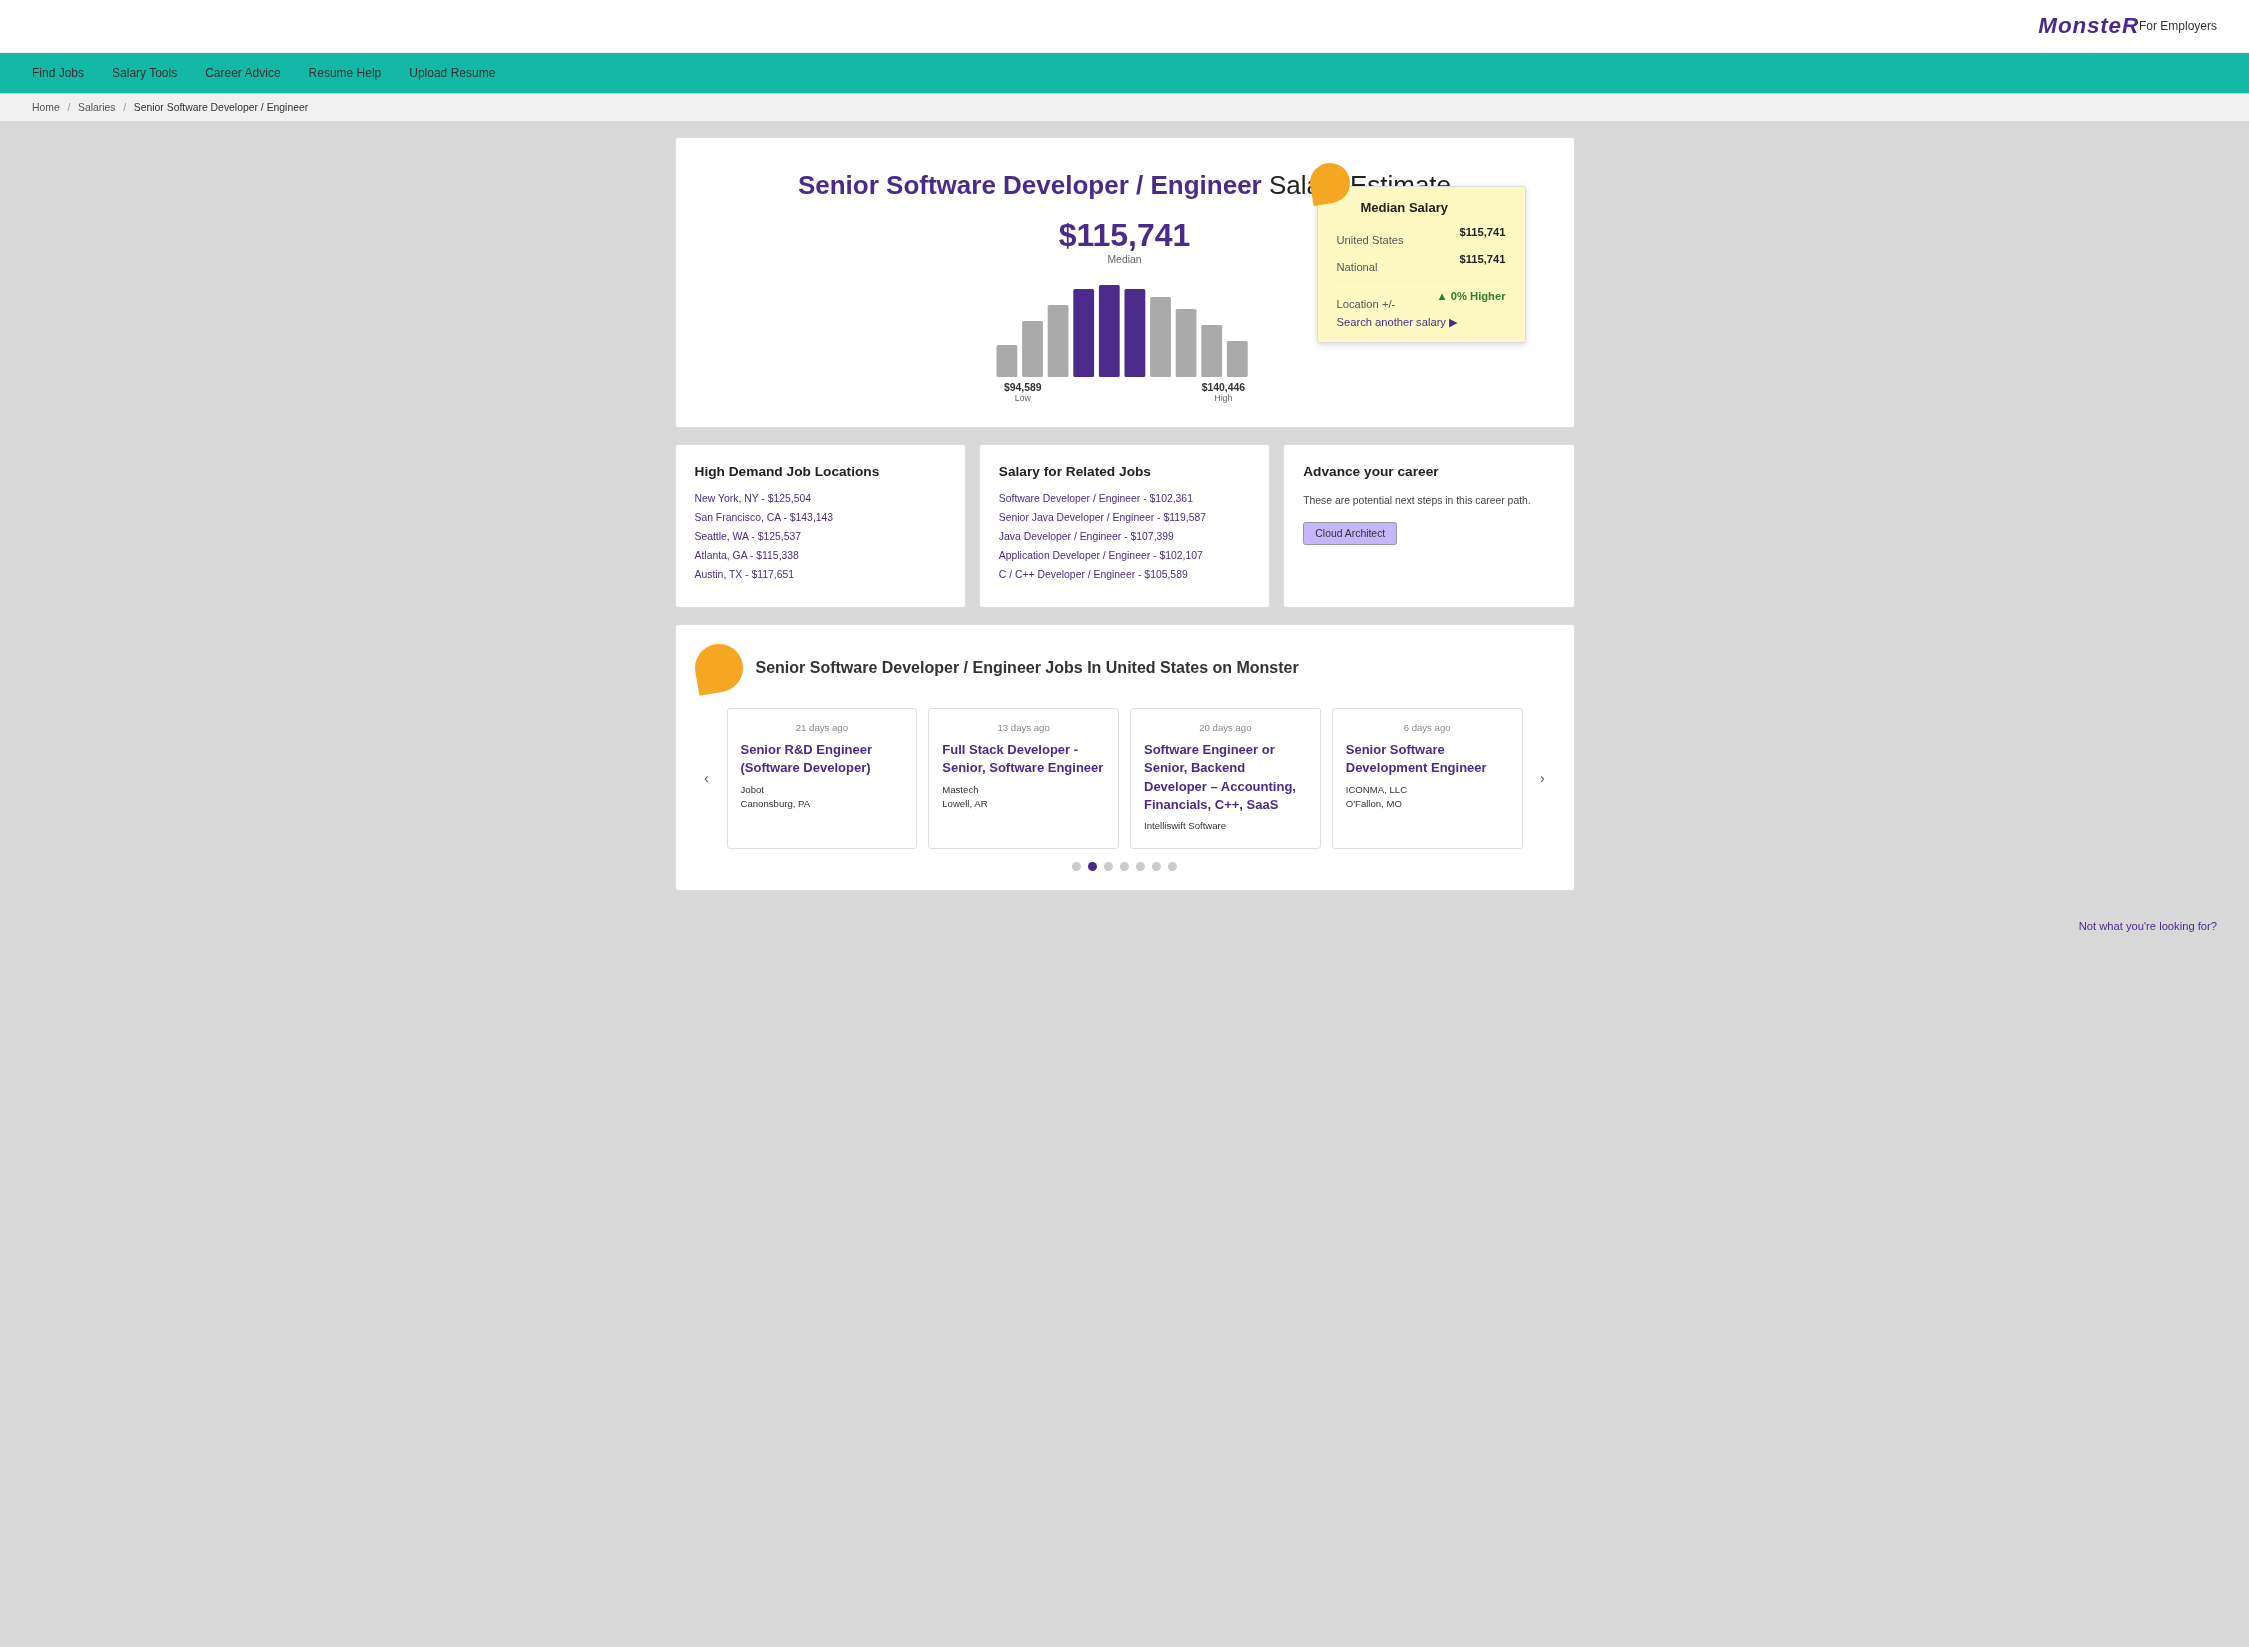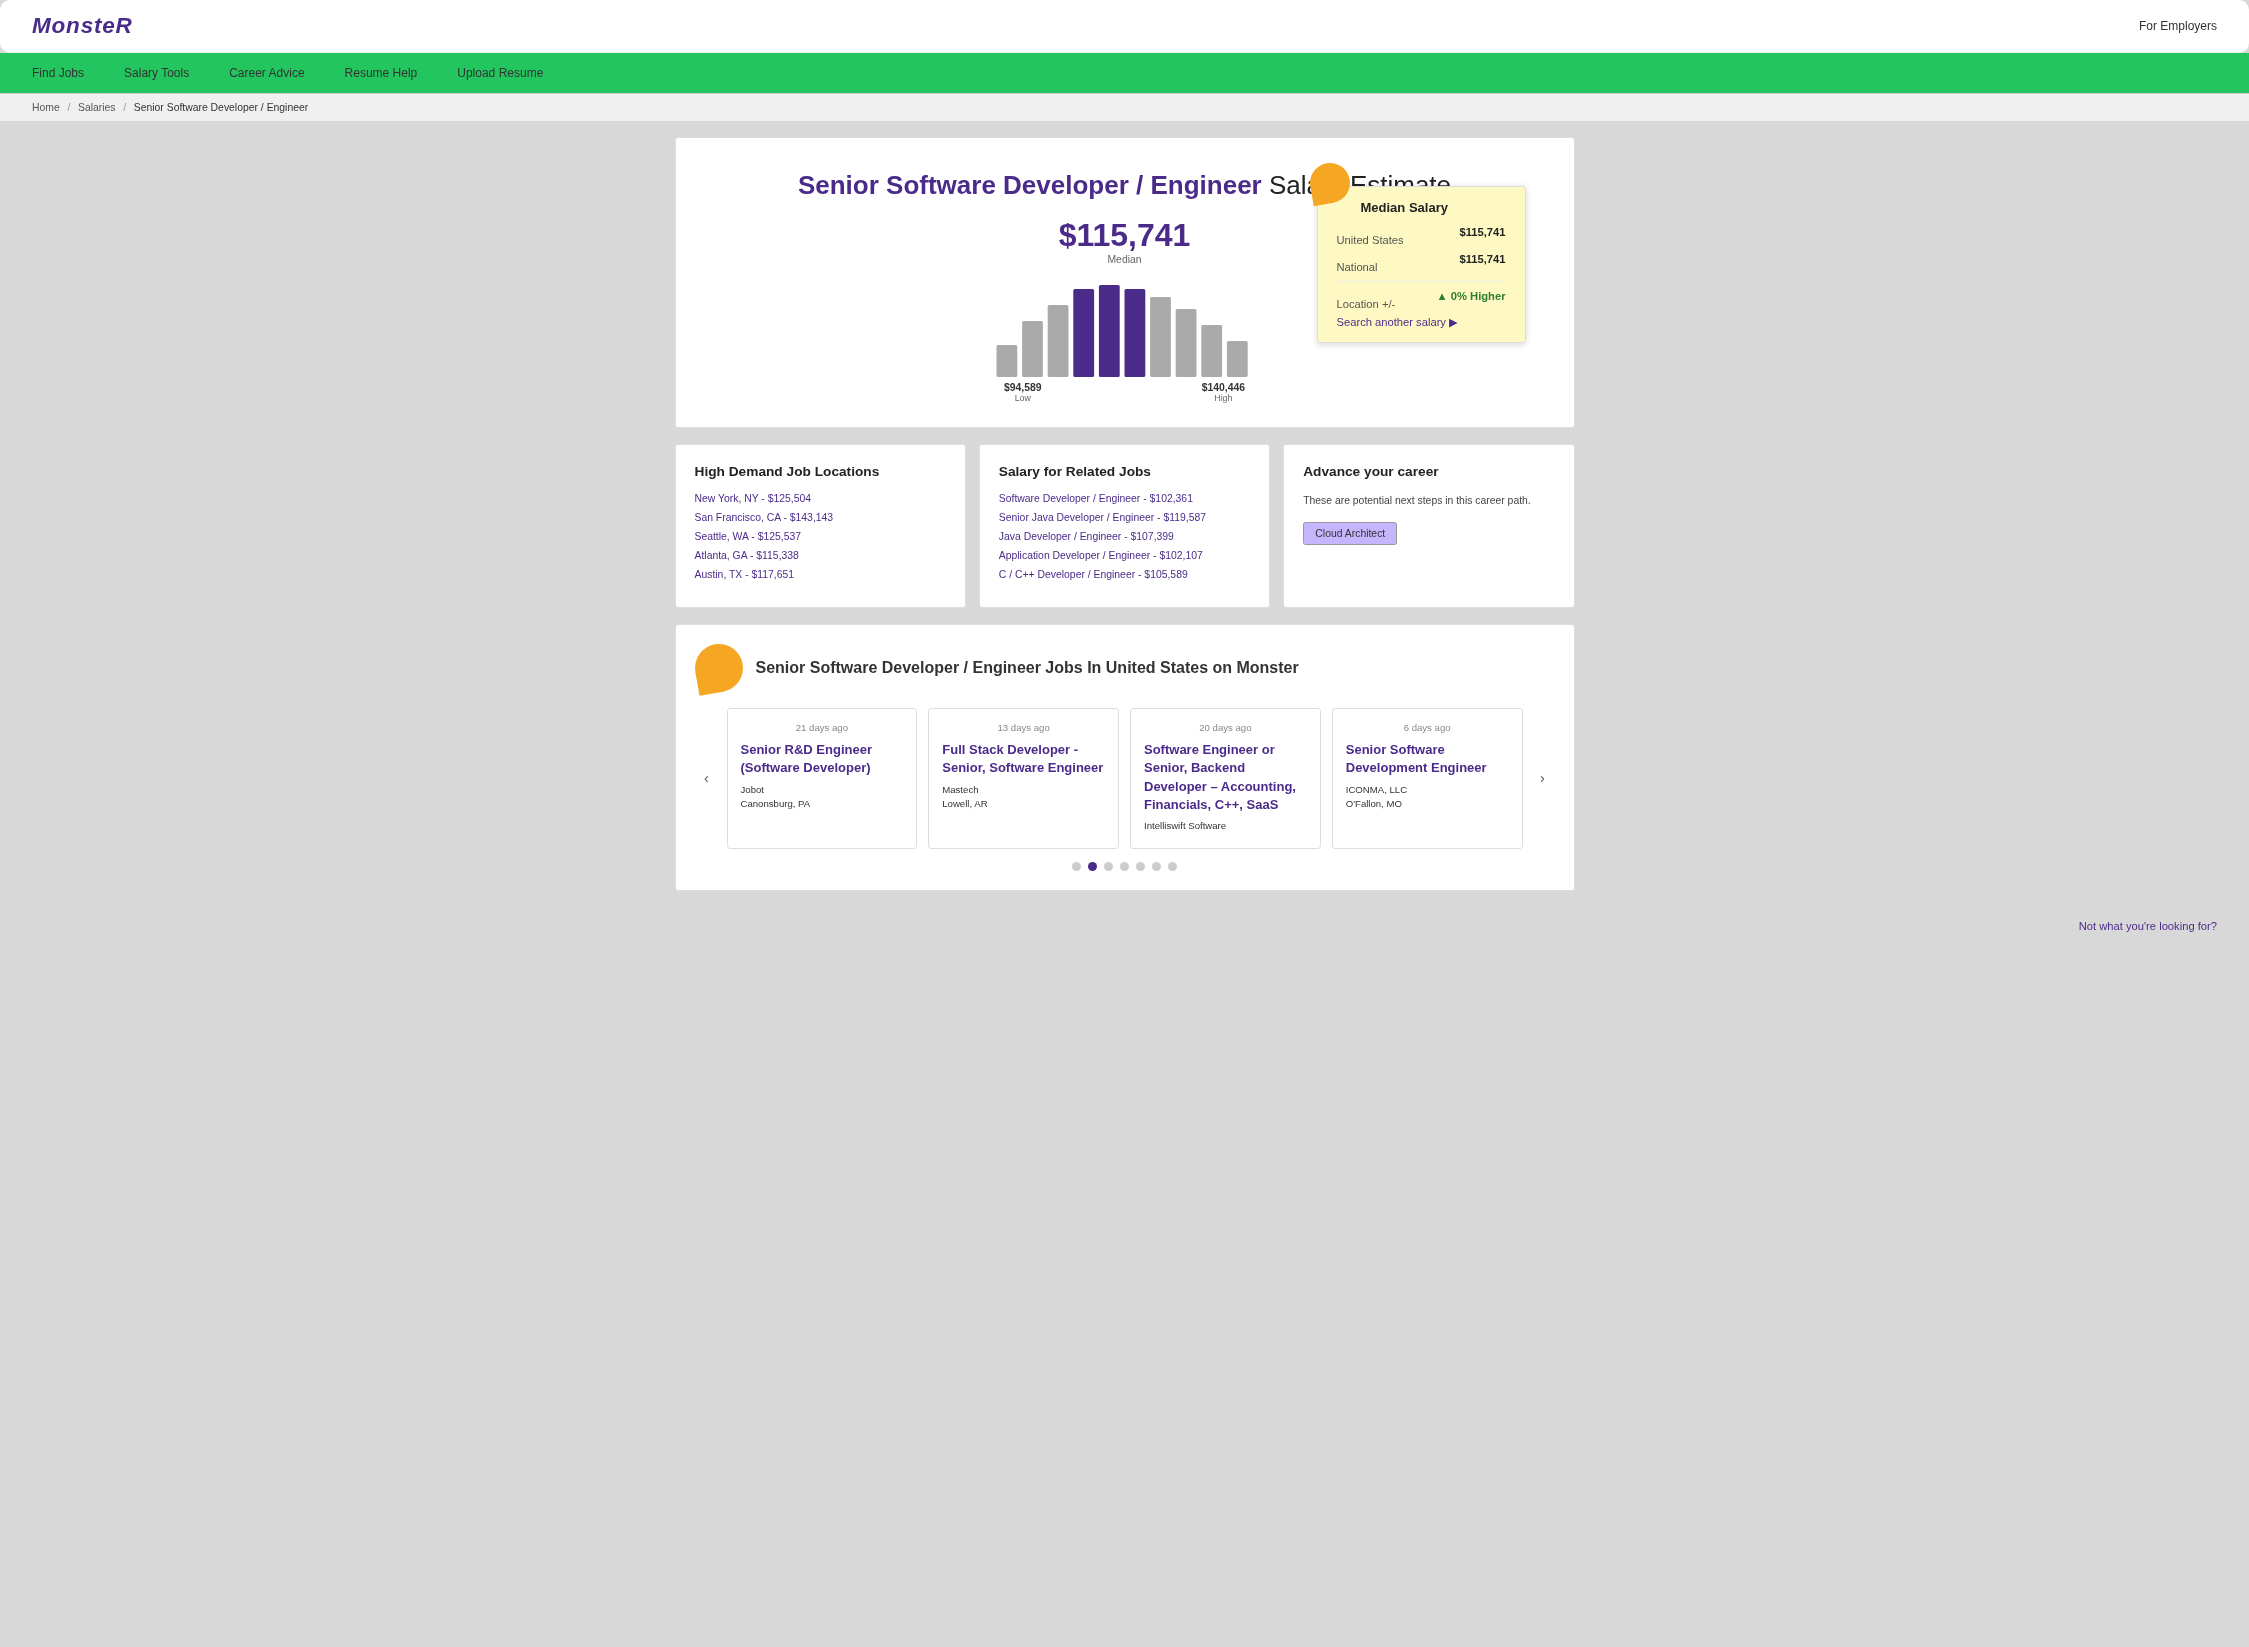--- a/index.html
+++ b/index.html
@@ -3,45 +3,44 @@
   <meta charset="utf-8">
   <style>
     * { box-sizing: border-box; margin: 0; padding: 0; }
     body { font-family: Arial, sans-serif; background: #d8d8d8; color: #333; font-size: 11.2px; }
 
     
     .top-bar {
       background: #fff;
       padding: 13px 32px;
       display: flex;
-      justify-content: space-between;
+      justify-content: flex-end;
       align-items: center;
       border-bottom: 0.8px solid #eee;
-      border-radius: 10px;
     }
     .logo {
       font-size: 22.5px;
       font-weight: 900;
       color: #4b2b8a;
       letter-spacing: 0.8px;
       font-style: italic;
     }
     .for-employers {
       font-size: 12px;
       color: #333;
       cursor: pointer;
     }
 
     
     .nav-bar {
-      background: #22c55e;
+      background: #14b8a6;
       border-bottom: 1.6px solid #ccc;
       padding: 0 32px;
       display: flex;
-      gap: 40px;
+      gap: 28px;
     }
     .nav-item {
       padding: 13px 0;
       font-size: 12px;
       color: #333;
       cursor: pointer;
       text-decoration: none;
     }
 
     

